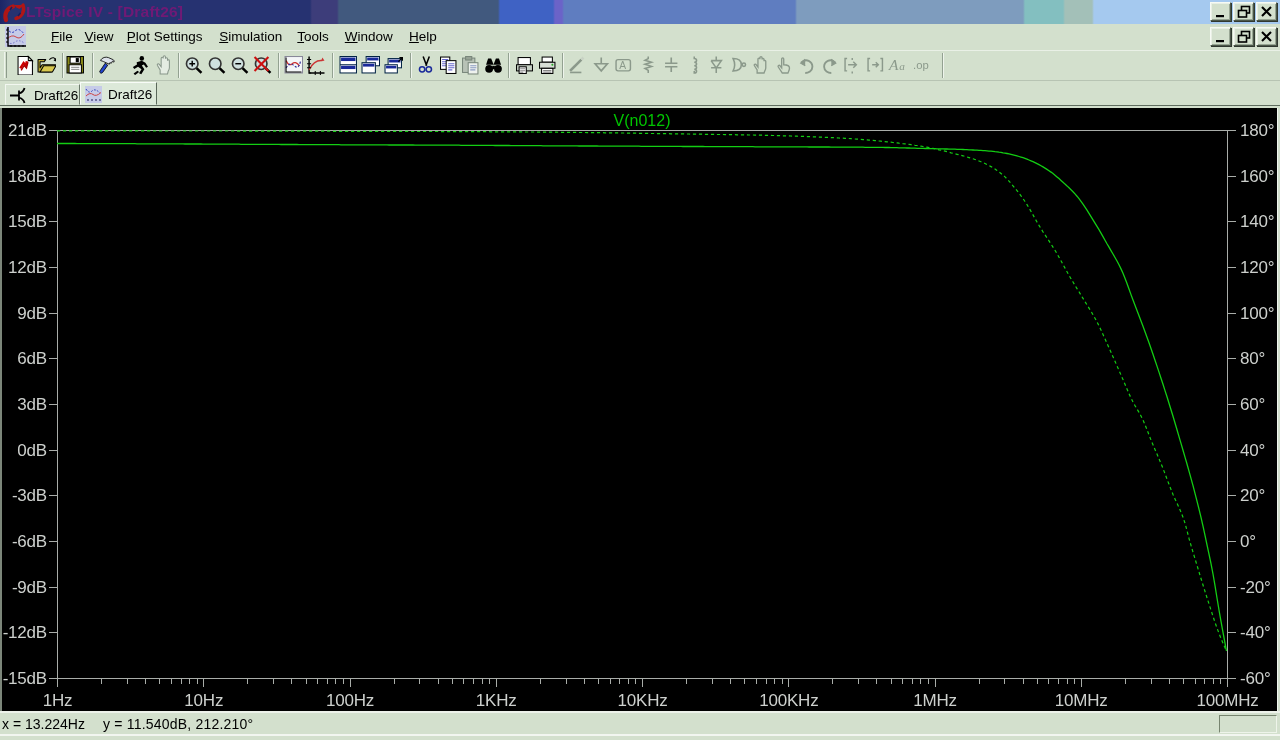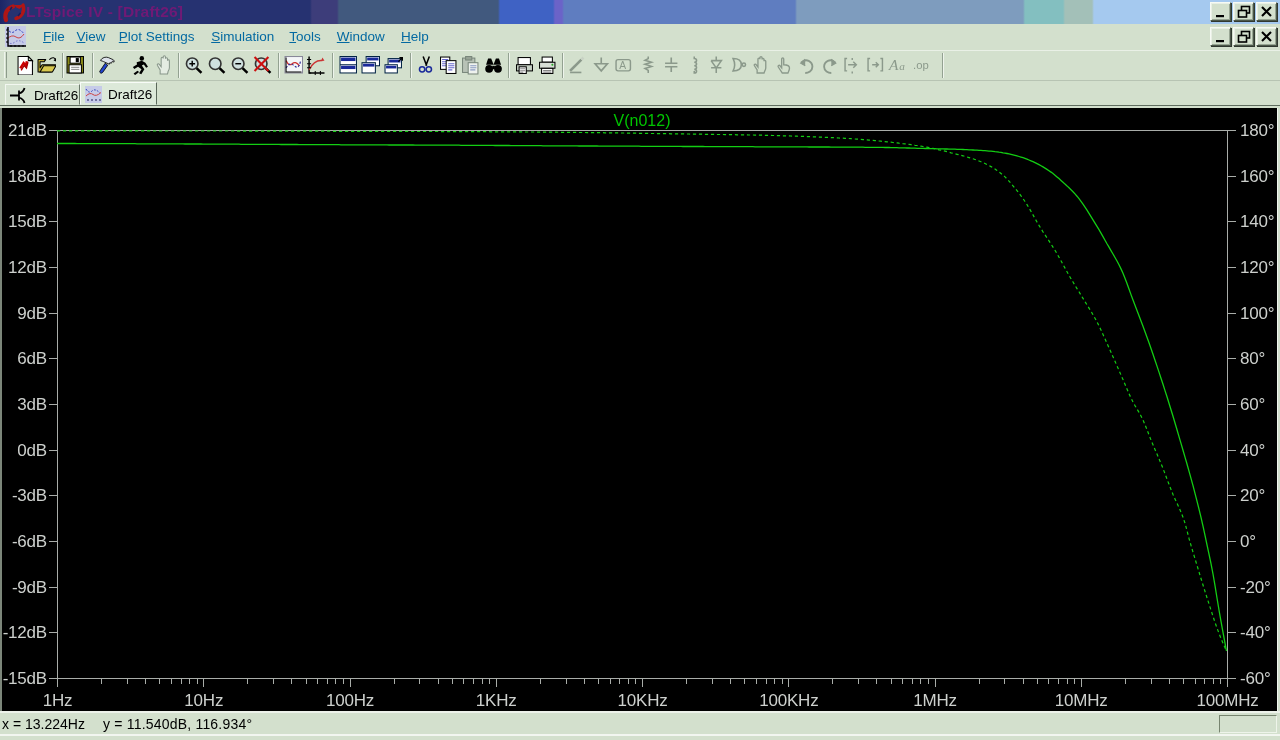--- a/index.html
+++ b/index.html
@@ -28,21 +28,21 @@
 
 <div class="abs" style="left:0;top:24px;width:1280px;height:26px;background:#d3e0cd"></div>
 <svg width="23" height="22" viewBox="0 0 23 22" style="position:absolute;left:4px;top:26px">
     <rect x="1" y="0" width="21" height="21" fill="#c6cbe8"></rect>
     <path d="M3 2 q4 7 8 3 t9 3" stroke="#2233bb" fill="none" stroke-dasharray="2,1.6"></path>
     <path d="M3 13 q5-5 9-2 t8-3" stroke="#cc4444" fill="none"></path>
     <path d="M3 16 q4 3 8 0 t9 1" stroke="#7777cc" fill="none" stroke-dasharray="1.6,1.6"></path>
     <path d="M4 1 v19 h18" stroke="#000" fill="none" stroke-width="1.4"></path>
     <path d="M2 4 h2 M2 8 h2 M2 12 h2 M2 16 h2 M7 19 v2 M11 19 v2 M15 19 v2 M19 19 v2" stroke="#000"></path>
   </svg>
-<div class="abs" style="top:29px;left:8px;width:1144px;height:18px;font-size:13.5px;letter-spacing:0;color:#0369a1">
+<div class="abs" style="top:29px;left:16px;width:1144px;height:18px;font-size:13.5px;letter-spacing:0;color:#000000">
     <span class="abs" style="left:35px"><u>F</u>ile</span>
     <span class="abs" style="left:68.6px"><u>V</u>iew</span>
     <span class="abs" style="left:110.8px"><u>P</u>lot Settings</span>
     <span class="abs" style="left:203.2px"><u>S</u>imulation</span>
     <span class="abs" style="left:281.3px"><u>T</u>ools</span>
     <span class="abs" style="left:328.8px"><u>W</u>indow</span>
     <span class="abs" style="left:393.1px"><u>H</u>elp</span>
   </div>
 
 <div style="position:absolute;left:1210px;top:27px;width:21px;height:19px;background:#d3e0cd;border:1px solid;border-color:#f6faf4 #4c584a #4c584a #f6faf4;box-shadow:inset 1px 1px 0 #e8efe4, inset -1px -1px 0 #98a694, 1px 1px 0 #303830;"><svg width="17" height="17" viewBox="0 0 17 17" style="margin:0px 0 0 1px">
@@ -488,15 +488,15 @@
 <text x="1227.5" y="706" text-anchor="middle">100MHz</text>
 </g>
 <text x="642" y="126" text-anchor="middle" fill="#00c500" font-family="Liberation Sans, sans-serif" font-size="16px">V(n012)</text>
 <path d="M57.0 143.5 L59.0 143.5 L61.0 143.5 L63.0 143.5 L65.0 143.5 L67.0 143.5 L69.0 143.5 L71.0 143.5 L73.0 143.5 L75.0 143.5 L77.0 143.6 L79.0 143.6 L81.0 143.6 L83.0 143.6 L85.0 143.6 L87.0 143.6 L89.0 143.6 L91.0 143.6 L93.0 143.6 L95.0 143.6 L97.0 143.6 L99.0 143.6 L101.0 143.6 L103.0 143.6 L105.0 143.6 L107.0 143.6 L109.0 143.7 L111.0 143.7 L113.0 143.7 L115.0 143.7 L117.0 143.7 L119.0 143.7 L121.0 143.7 L123.0 143.7 L125.0 143.7 L127.0 143.7 L129.0 143.7 L131.0 143.7 L133.0 143.7 L135.0 143.7 L137.0 143.8 L139.0 143.8 L141.0 143.8 L143.0 143.8 L145.0 143.8 L147.0 143.8 L149.0 143.8 L151.0 143.8 L153.0 143.8 L155.0 143.8 L157.0 143.8 L159.0 143.8 L161.0 143.8 L163.0 143.9 L165.0 143.9 L167.0 143.9 L169.0 143.9 L171.0 143.9 L173.0 143.9 L175.0 143.9 L177.0 143.9 L179.0 143.9 L181.0 143.9 L183.0 143.9 L185.0 144.0 L187.0 144.0 L189.0 144.0 L191.0 144.0 L193.0 144.0 L195.0 144.0 L197.0 144.0 L199.0 144.0 L201.0 144.0 L203.0 144.1 L205.0 144.1 L207.0 144.1 L209.0 144.1 L211.0 144.1 L213.0 144.1 L215.0 144.1 L217.0 144.1 L219.0 144.1 L221.0 144.1 L223.0 144.2 L225.0 144.2 L227.0 144.2 L229.0 144.2 L231.0 144.2 L233.0 144.2 L235.0 144.2 L237.0 144.2 L239.0 144.2 L241.0 144.3 L243.0 144.3 L245.0 144.3 L247.0 144.3 L249.0 144.3 L251.0 144.3 L253.0 144.3 L255.0 144.3 L257.0 144.3 L259.0 144.3 L261.0 144.4 L263.0 144.4 L265.0 144.4 L267.0 144.4 L269.0 144.4 L271.0 144.4 L273.0 144.4 L275.0 144.4 L277.0 144.4 L279.0 144.4 L281.0 144.5 L283.0 144.5 L285.0 144.5 L287.0 144.5 L289.0 144.5 L291.0 144.5 L293.0 144.5 L295.0 144.5 L297.0 144.5 L299.0 144.6 L301.0 144.6 L303.0 144.6 L305.0 144.6 L307.0 144.6 L309.0 144.6 L311.0 144.6 L313.0 144.6 L315.0 144.6 L317.0 144.6 L319.0 144.7 L321.0 144.7 L323.0 144.7 L325.0 144.7 L327.0 144.7 L329.0 144.7 L331.0 144.7 L333.0 144.7 L335.0 144.7 L337.0 144.7 L339.0 144.7 L341.0 144.8 L343.0 144.8 L345.0 144.8 L347.0 144.8 L349.0 144.8 L351.0 144.8 L353.0 144.8 L355.0 144.8 L357.0 144.8 L359.0 144.8 L361.0 144.8 L363.0 144.9 L365.0 144.9 L367.0 144.9 L369.0 144.9 L371.0 144.9 L373.0 144.9 L375.0 144.9 L377.0 144.9 L379.0 144.9 L381.0 144.9 L383.0 144.9 L385.0 144.9 L387.0 144.9 L389.0 145.0 L391.0 145.0 L393.0 145.0 L395.0 145.0 L397.0 145.0 L399.0 145.0 L401.0 145.0 L403.0 145.0 L405.0 145.0 L407.0 145.0 L409.0 145.0 L411.0 145.0 L413.0 145.0 L415.0 145.1 L417.0 145.1 L419.0 145.1 L421.0 145.1 L423.0 145.1 L425.0 145.1 L427.0 145.1 L429.0 145.1 L431.0 145.1 L433.0 145.1 L435.0 145.1 L437.0 145.1 L439.0 145.1 L441.0 145.2 L443.0 145.2 L445.0 145.2 L447.0 145.2 L449.0 145.2 L451.0 145.2 L453.0 145.2 L455.0 145.2 L457.0 145.2 L459.0 145.2 L461.0 145.3 L463.0 145.3 L465.0 145.3 L467.0 145.3 L469.0 145.3 L471.0 145.3 L473.0 145.3 L475.0 145.3 L477.0 145.3 L479.0 145.4 L481.0 145.4 L483.0 145.4 L485.0 145.4 L487.0 145.4 L489.0 145.4 L491.0 145.4 L493.0 145.4 L495.0 145.5 L497.0 145.5 L499.0 145.5 L501.0 145.5 L503.0 145.5 L505.0 145.5 L507.0 145.5 L509.0 145.5 L511.0 145.6 L513.0 145.6 L515.0 145.6 L517.0 145.6 L519.0 145.6 L521.0 145.6 L523.0 145.6 L525.0 145.7 L527.0 145.7 L529.0 145.7 L531.0 145.7 L533.0 145.7 L535.0 145.7 L537.0 145.7 L539.0 145.7 L541.0 145.7 L543.0 145.8 L545.0 145.8 L547.0 145.8 L549.0 145.8 L551.0 145.8 L553.0 145.8 L555.0 145.8 L557.0 145.8 L559.0 145.8 L561.0 145.9 L563.0 145.9 L565.0 145.9 L567.0 145.9 L569.0 145.9 L571.0 145.9 L573.0 145.9 L575.0 145.9 L577.0 145.9 L579.0 146.0 L581.0 146.0 L583.0 146.0 L585.0 146.0 L587.0 146.0 L589.0 146.0 L591.0 146.0 L593.0 146.0 L595.0 146.0 L597.0 146.0 L599.0 146.1 L601.0 146.1 L603.0 146.1 L605.0 146.1 L607.0 146.1 L609.0 146.1 L611.0 146.1 L613.0 146.1 L615.0 146.1 L617.0 146.1 L619.0 146.2 L621.0 146.2 L623.0 146.2 L625.0 146.2 L627.0 146.2 L629.0 146.2 L631.0 146.2 L633.0 146.2 L635.0 146.2 L637.0 146.2 L639.0 146.2 L641.0 146.3 L643.0 146.3 L645.0 146.3 L647.0 146.3 L649.0 146.3 L651.0 146.3 L653.0 146.3 L655.0 146.3 L657.0 146.3 L659.0 146.3 L661.0 146.4 L663.0 146.4 L665.0 146.4 L667.0 146.4 L669.0 146.4 L671.0 146.4 L673.0 146.4 L675.0 146.4 L677.0 146.4 L679.0 146.4 L681.0 146.4 L683.0 146.5 L685.0 146.5 L687.0 146.5 L689.0 146.5 L691.0 146.5 L693.0 146.5 L695.0 146.5 L697.0 146.5 L699.0 146.5 L701.0 146.5 L703.0 146.5 L705.0 146.6 L707.0 146.6 L709.0 146.6 L711.0 146.6 L713.0 146.6 L715.0 146.6 L717.0 146.6 L719.0 146.6 L721.0 146.6 L723.0 146.6 L725.0 146.6 L727.0 146.6 L729.0 146.7 L731.0 146.7 L733.0 146.7 L735.0 146.7 L737.0 146.7 L739.0 146.7 L741.0 146.7 L743.0 146.7 L745.0 146.7 L747.0 146.7 L749.0 146.7 L751.0 146.7 L753.0 146.7 L755.0 146.8 L757.0 146.8 L759.0 146.8 L761.0 146.8 L763.0 146.8 L765.0 146.8 L767.0 146.8 L769.0 146.8 L771.0 146.8 L773.0 146.8 L775.0 146.8 L777.0 146.8 L779.0 146.8 L781.0 146.8 L783.0 146.9 L785.0 146.9 L787.0 146.9 L789.0 146.9 L791.0 146.9 L793.0 146.9 L795.0 146.9 L797.0 146.9 L799.0 146.9 L801.0 146.9 L803.0 146.9 L805.0 146.9 L807.0 146.9 L809.0 147.0 L811.0 147.0 L813.0 147.0 L815.0 147.0 L817.0 147.0 L819.0 147.0 L821.0 147.0 L823.0 147.0 L825.0 147.0 L827.0 147.0 L829.0 147.0 L831.0 147.1 L833.0 147.1 L835.0 147.1 L837.0 147.1 L839.0 147.1 L841.0 147.1 L843.0 147.1 L845.0 147.1 L847.0 147.1 L849.0 147.2 L851.0 147.2 L853.0 147.2 L855.0 147.2 L857.0 147.2 L859.0 147.2 L861.0 147.2 L863.0 147.2 L865.0 147.3 L867.0 147.3 L869.0 147.3 L871.0 147.3 L873.0 147.3 L875.0 147.3 L877.0 147.4 L879.0 147.4 L881.0 147.4 L883.0 147.4 L885.0 147.5 L887.0 147.5 L889.0 147.5 L891.0 147.6 L893.0 147.6 L895.0 147.7 L897.0 147.7 L899.0 147.8 L901.0 147.8 L903.0 147.9 L905.0 147.9 L907.0 148.0 L909.0 148.0 L911.0 148.1 L913.0 148.1 L915.0 148.2 L917.0 148.3 L919.0 148.3 L921.0 148.4 L923.0 148.4 L925.0 148.5 L927.0 148.5 L929.0 148.6 L931.0 148.6 L933.0 148.7 L935.0 148.7 L937.0 148.8 L939.0 148.8 L941.0 148.9 L943.0 148.9 L945.0 149.0 L947.0 149.0 L949.0 149.1 L951.0 149.1 L953.0 149.2 L955.0 149.2 L957.0 149.3 L959.0 149.4 L961.0 149.4 L963.0 149.5 L965.0 149.6 L967.0 149.7 L969.0 149.8 L971.0 149.9 L973.0 150.0 L975.0 150.1 L977.0 150.2 L979.0 150.3 L981.0 150.4 L983.0 150.6 L985.0 150.7 L987.0 150.9 L989.0 151.1 L991.0 151.2 L993.0 151.4 L995.0 151.7 L997.0 151.9 L999.0 152.2 L1001.0 152.4 L1003.0 152.8 L1005.0 153.1 L1007.0 153.5 L1009.0 153.9 L1011.0 154.4 L1013.0 154.9 L1015.0 155.4 L1017.0 155.9 L1019.0 156.5 L1021.0 157.1 L1023.0 157.7 L1025.0 158.4 L1027.0 159.2 L1029.0 160.0 L1031.0 160.8 L1033.0 161.7 L1035.0 162.7 L1037.0 163.7 L1039.0 164.7 L1041.0 165.8 L1043.0 166.9 L1045.0 168.1 L1047.0 169.4 L1049.0 170.7 L1051.0 172.1 L1053.0 173.6 L1055.0 175.2 L1057.0 176.9 L1059.0 178.6 L1061.0 180.4 L1063.0 182.2 L1065.0 184.1 L1067.0 185.9 L1069.0 187.8 L1071.0 189.7 L1073.0 191.7 L1075.0 193.9 L1077.0 196.2 L1079.0 198.7 L1081.0 201.4 L1083.0 204.2 L1085.0 207.2 L1087.0 210.2 L1089.0 213.4 L1091.0 216.6 L1093.0 219.8 L1095.0 223.1 L1097.0 226.4 L1099.0 229.7 L1101.0 233.1 L1103.0 236.6 L1105.0 240.2 L1107.0 243.8 L1109.0 247.2 L1111.0 250.6 L1113.0 254.0 L1115.0 257.5 L1117.0 261.0 L1119.0 264.8 L1121.0 268.9 L1123.0 273.3 L1125.0 278.2 L1127.0 283.5 L1129.0 289.0 L1131.0 294.6 L1133.0 300.0 L1135.0 305.3 L1137.0 310.5 L1139.0 315.8 L1141.0 321.0 L1143.0 326.3 L1145.0 331.7 L1147.0 337.2 L1149.0 342.8 L1151.0 348.5 L1153.0 354.3 L1155.0 360.2 L1157.0 366.1 L1159.0 372.1 L1161.0 378.2 L1163.0 384.3 L1165.0 390.6 L1167.0 396.8 L1169.0 403.2 L1171.0 409.7 L1173.0 416.3 L1175.0 423.0 L1177.0 429.8 L1179.0 436.6 L1181.0 443.4 L1183.0 450.2 L1185.0 457.1 L1187.0 464.0 L1189.0 471.1 L1191.0 478.3 L1193.0 485.7 L1195.0 493.3 L1197.0 501.1 L1199.0 509.1 L1201.0 517.4 L1203.0 526.2 L1205.0 535.4 L1207.0 544.8 L1209.0 554.1 L1211.0 563.7 L1213.0 574.0 L1215.0 585.6 L1217.0 598.0 L1219.0 610.0 L1221.0 621.3 L1223.0 632.4 L1225.0 643.1 L1226.5 651.0" fill="none" stroke="#13cd13" stroke-width="1.3"></path>
 <path d="M57.0 130.9 L59.0 130.9 L61.0 130.9 L63.0 130.9 L65.0 130.9 L67.0 130.9 L69.0 130.9 L71.0 130.9 L73.0 130.9 L75.0 130.9 L77.0 130.9 L79.0 130.9 L81.0 130.9 L83.0 130.9 L85.0 130.9 L87.0 130.9 L89.0 130.9 L91.0 130.9 L93.0 130.9 L95.0 130.9 L97.0 130.9 L99.0 130.9 L101.0 130.9 L103.0 130.9 L105.0 130.9 L107.0 130.9 L109.0 130.9 L111.0 130.9 L113.0 130.9 L115.0 130.9 L117.0 130.9 L119.0 130.9 L121.0 130.9 L123.0 130.9 L125.0 130.9 L127.0 130.9 L129.0 130.9 L131.0 130.9 L133.0 130.9 L135.0 130.9 L137.0 130.9 L139.0 130.9 L141.0 130.9 L143.0 130.9 L145.0 130.9 L147.0 130.9 L149.0 130.9 L151.0 131.0 L153.0 131.0 L155.0 131.0 L157.0 131.0 L159.0 131.0 L161.0 131.0 L163.0 131.0 L165.0 131.0 L167.0 131.0 L169.0 131.0 L171.0 131.0 L173.0 131.0 L175.0 131.0 L177.0 131.0 L179.0 131.0 L181.0 131.0 L183.0 131.0 L185.0 131.0 L187.0 131.0 L189.0 131.0 L191.0 131.0 L193.0 131.0 L195.0 131.0 L197.0 131.0 L199.0 131.0 L201.0 131.0 L203.0 131.0 L205.0 131.0 L207.0 131.0 L209.0 131.0 L211.0 131.0 L213.0 131.0 L215.0 131.0 L217.0 131.0 L219.0 131.0 L221.0 131.0 L223.0 131.0 L225.0 131.0 L227.0 131.0 L229.0 131.0 L231.0 131.0 L233.0 131.0 L235.0 131.0 L237.0 131.1 L239.0 131.1 L241.0 131.1 L243.0 131.1 L245.0 131.1 L247.0 131.1 L249.0 131.1 L251.0 131.1 L253.0 131.1 L255.0 131.1 L257.0 131.1 L259.0 131.1 L261.0 131.1 L263.0 131.1 L265.0 131.1 L267.0 131.1 L269.0 131.1 L271.0 131.1 L273.0 131.1 L275.0 131.1 L277.0 131.1 L279.0 131.1 L281.0 131.1 L283.0 131.1 L285.0 131.1 L287.0 131.1 L289.0 131.2 L291.0 131.2 L293.0 131.2 L295.0 131.2 L297.0 131.2 L299.0 131.2 L301.0 131.2 L303.0 131.2 L305.0 131.2 L307.0 131.2 L309.0 131.2 L311.0 131.2 L313.0 131.2 L315.0 131.2 L317.0 131.2 L319.0 131.2 L321.0 131.2 L323.0 131.2 L325.0 131.2 L327.0 131.2 L329.0 131.2 L331.0 131.3 L333.0 131.3 L335.0 131.3 L337.0 131.3 L339.0 131.3 L341.0 131.3 L343.0 131.3 L345.0 131.3 L347.0 131.3 L349.0 131.3 L351.0 131.3 L353.0 131.3 L355.0 131.3 L357.0 131.3 L359.0 131.3 L361.0 131.3 L363.0 131.3 L365.0 131.3 L367.0 131.3 L369.0 131.3 L371.0 131.4 L373.0 131.4 L375.0 131.4 L377.0 131.4 L379.0 131.4 L381.0 131.4 L383.0 131.4 L385.0 131.4 L387.0 131.4 L389.0 131.4 L391.0 131.4 L393.0 131.4 L395.0 131.4 L397.0 131.4 L399.0 131.4 L401.0 131.4 L403.0 131.4 L405.0 131.4 L407.0 131.4 L409.0 131.5 L411.0 131.5 L413.0 131.5 L415.0 131.5 L417.0 131.5 L419.0 131.5 L421.0 131.5 L423.0 131.5 L425.0 131.5 L427.0 131.5 L429.0 131.5 L431.0 131.5 L433.0 131.5 L435.0 131.5 L437.0 131.5 L439.0 131.5 L441.0 131.6 L443.0 131.6 L445.0 131.6 L447.0 131.6 L449.0 131.6 L451.0 131.6 L453.0 131.6 L455.0 131.6 L457.0 131.6 L459.0 131.6 L461.0 131.6 L463.0 131.6 L465.0 131.6 L467.0 131.7 L469.0 131.7 L471.0 131.7 L473.0 131.7 L475.0 131.7 L477.0 131.7 L479.0 131.7 L481.0 131.7 L483.0 131.7 L485.0 131.7 L487.0 131.7 L489.0 131.7 L491.0 131.8 L493.0 131.8 L495.0 131.8 L497.0 131.8 L499.0 131.8 L501.0 131.8 L503.0 131.8 L505.0 131.8 L507.0 131.8 L509.0 131.8 L511.0 131.9 L513.0 131.9 L515.0 131.9 L517.0 131.9 L519.0 131.9 L521.0 131.9 L523.0 131.9 L525.0 132.0 L527.0 132.0 L529.0 132.0 L531.0 132.0 L533.0 132.0 L535.0 132.0 L537.0 132.1 L539.0 132.1 L541.0 132.1 L543.0 132.1 L545.0 132.1 L547.0 132.1 L549.0 132.2 L551.0 132.2 L553.0 132.2 L555.0 132.2 L557.0 132.2 L559.0 132.3 L561.0 132.3 L563.0 132.3 L565.0 132.3 L567.0 132.3 L569.0 132.4 L571.0 132.4 L573.0 132.4 L575.0 132.4 L577.0 132.4 L579.0 132.5 L581.0 132.5 L583.0 132.5 L585.0 132.5 L587.0 132.6 L589.0 132.6 L591.0 132.6 L593.0 132.6 L595.0 132.6 L597.0 132.7 L599.0 132.7 L601.0 132.7 L603.0 132.7 L605.0 132.8 L607.0 132.8 L609.0 132.8 L611.0 132.8 L613.0 132.9 L615.0 132.9 L617.0 132.9 L619.0 133.0 L621.0 133.0 L623.0 133.0 L625.0 133.0 L627.0 133.1 L629.0 133.1 L631.0 133.1 L633.0 133.2 L635.0 133.2 L637.0 133.2 L639.0 133.3 L641.0 133.3 L643.0 133.3 L645.0 133.4 L647.0 133.4 L649.0 133.4 L651.0 133.5 L653.0 133.5 L655.0 133.5 L657.0 133.6 L659.0 133.6 L661.0 133.6 L663.0 133.6 L665.0 133.7 L667.0 133.7 L669.0 133.7 L671.0 133.8 L673.0 133.8 L675.0 133.8 L677.0 133.9 L679.0 133.9 L681.0 133.9 L683.0 133.9 L685.0 134.0 L687.0 134.0 L689.0 134.0 L691.0 134.1 L693.0 134.1 L695.0 134.1 L697.0 134.1 L699.0 134.2 L701.0 134.2 L703.0 134.2 L705.0 134.3 L707.0 134.3 L709.0 134.3 L711.0 134.4 L713.0 134.4 L715.0 134.4 L717.0 134.5 L719.0 134.5 L721.0 134.5 L723.0 134.5 L725.0 134.6 L727.0 134.6 L729.0 134.6 L731.0 134.7 L733.0 134.7 L735.0 134.7 L737.0 134.8 L739.0 134.8 L741.0 134.8 L743.0 134.9 L745.0 134.9 L747.0 134.9 L749.0 135.0 L751.0 135.0 L753.0 135.0 L755.0 135.1 L757.0 135.1 L759.0 135.2 L761.0 135.2 L763.0 135.2 L765.0 135.3 L767.0 135.3 L769.0 135.4 L771.0 135.4 L773.0 135.5 L775.0 135.5 L777.0 135.6 L779.0 135.6 L781.0 135.7 L783.0 135.8 L785.0 135.8 L787.0 135.9 L789.0 135.9 L791.0 136.0 L793.0 136.1 L795.0 136.1 L797.0 136.2 L799.0 136.3 L801.0 136.4 L803.0 136.4 L805.0 136.5 L807.0 136.6 L809.0 136.7 L811.0 136.7 L813.0 136.8 L815.0 136.9 L817.0 137.0 L819.0 137.1 L821.0 137.1 L823.0 137.2 L825.0 137.3 L827.0 137.4 L829.0 137.5 L831.0 137.6 L833.0 137.7 L835.0 137.8 L837.0 137.9 L839.0 138.0 L841.0 138.1 L843.0 138.2 L845.0 138.3 L847.0 138.4 L849.0 138.5 L851.0 138.7 L853.0 138.8 L855.0 139.0 L857.0 139.1 L859.0 139.3 L861.0 139.4 L863.0 139.6 L865.0 139.7 L867.0 139.9 L869.0 140.1 L871.0 140.2 L873.0 140.4 L875.0 140.6 L877.0 140.8 L879.0 141.0 L881.0 141.2 L883.0 141.4 L885.0 141.6 L887.0 141.8 L889.0 142.0 L891.0 142.2 L893.0 142.5 L895.0 142.7 L897.0 142.9 L899.0 143.2 L901.0 143.4 L903.0 143.7 L905.0 143.9 L907.0 144.2 L909.0 144.4 L911.0 144.7 L913.0 145.0 L915.0 145.3 L917.0 145.5 L919.0 145.9 L921.0 146.2 L923.0 146.5 L925.0 146.8 L927.0 147.2 L929.0 147.6 L931.0 148.0 L933.0 148.4 L935.0 148.8 L937.0 149.3 L939.0 149.8 L941.0 150.2 L943.0 150.7 L945.0 151.2 L947.0 151.7 L949.0 152.2 L951.0 152.8 L953.0 153.3 L955.0 153.8 L957.0 154.3 L959.0 154.8 L961.0 155.3 L963.0 155.8 L965.0 156.4 L967.0 157.0 L969.0 157.6 L971.0 158.2 L973.0 158.8 L975.0 159.5 L977.0 160.2 L979.0 161.0 L981.0 161.8 L983.0 162.6 L985.0 163.5 L987.0 164.5 L989.0 165.5 L991.0 166.6 L993.0 167.7 L995.0 169.0 L997.0 170.4 L999.0 171.9 L1001.0 173.5 L1003.0 175.1 L1005.0 176.9 L1007.0 178.9 L1009.0 181.1 L1011.0 183.4 L1013.0 185.8 L1015.0 188.2 L1017.0 190.6 L1019.0 193.2 L1021.0 195.8 L1023.0 198.6 L1025.0 201.5 L1027.0 204.6 L1029.0 208.0 L1031.0 211.4 L1033.0 214.9 L1035.0 218.5 L1037.0 222.0 L1039.0 225.4 L1041.0 228.6 L1043.0 231.8 L1045.0 234.8 L1047.0 237.9 L1049.0 240.9 L1051.0 244.0 L1053.0 247.1 L1055.0 250.3 L1057.0 253.7 L1059.0 257.2 L1061.0 260.8 L1063.0 264.4 L1065.0 268.1 L1067.0 271.7 L1069.0 275.3 L1071.0 278.7 L1073.0 282.0 L1075.0 285.3 L1077.0 288.6 L1079.0 291.8 L1081.0 295.1 L1083.0 298.4 L1085.0 301.6 L1087.0 304.9 L1089.0 308.1 L1091.0 311.3 L1093.0 314.7 L1095.0 318.2 L1097.0 321.9 L1099.0 325.9 L1101.0 330.1 L1103.0 334.4 L1105.0 338.8 L1107.0 343.3 L1109.0 347.8 L1111.0 352.2 L1113.0 356.7 L1115.0 361.3 L1117.0 365.8 L1119.0 370.4 L1121.0 375.0 L1123.0 379.6 L1125.0 384.3 L1127.0 389.0 L1129.0 393.6 L1131.0 397.9 L1133.0 402.0 L1135.0 405.6 L1137.0 409.0 L1139.0 412.4 L1141.0 416.0 L1143.0 420.0 L1145.0 424.6 L1147.0 429.7 L1149.0 434.9 L1151.0 440.0 L1153.0 444.8 L1155.0 449.5 L1157.0 454.1 L1159.0 458.8 L1161.0 463.5 L1163.0 468.5 L1165.0 473.7 L1167.0 479.0 L1169.0 484.3 L1171.0 489.5 L1173.0 494.4 L1175.0 498.9 L1177.0 503.2 L1179.0 507.5 L1181.0 512.1 L1183.0 517.2 L1185.0 523.2 L1187.0 530.6 L1189.0 538.4 L1191.0 545.4 L1193.0 552.1 L1195.0 558.7 L1197.0 565.3 L1199.0 571.9 L1201.0 578.5 L1203.0 585.0 L1205.0 591.4 L1207.0 597.7 L1209.0 603.9 L1211.0 610.1 L1213.0 616.3 L1215.0 622.3 L1217.0 628.0 L1219.0 633.3 L1221.0 638.4 L1223.0 643.2 L1225.0 647.8 L1226.5 651.0" fill="none" stroke="#13cd13" stroke-width="1.2" stroke-dasharray="3.2,2.8"></path>
 </svg>
 
 <div class="abs" style="left:0;top:711px;width:1280px;height:2px;background:#edf2ea"></div>
 <div class="abs" style="left:0;top:713px;width:1280px;height:27px;background:#d3e0cd"></div>
 <div class="abs" style="left:2px;top:716px;font-size:14px;color:#000">x = 13.224Hz</div>
-<div class="abs" style="left:103px;top:716px;font-size:14px;letter-spacing:0.2px;color:#000">y = 11.540dB, 116.934°</div>
+<div class="abs" style="left:103px;top:716px;font-size:14px;letter-spacing:0.2px;color:#000">y = 11.540dB, 212.210°</div>
 <div class="abs" style="left:1219px;top:715px;width:58px;height:18px;border:1px solid;border-color:#76846f #eef4ea #eef4ea #76846f"></div>
 <div class="abs" style="left:0;top:734px;width:1280px;height:2px;background:#f2f6f0"></div>
 
 </body></html>

